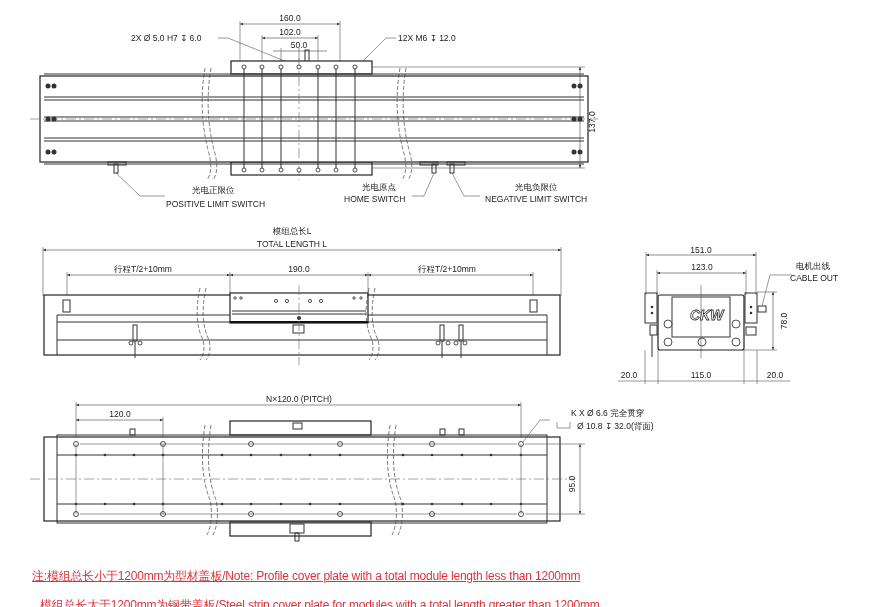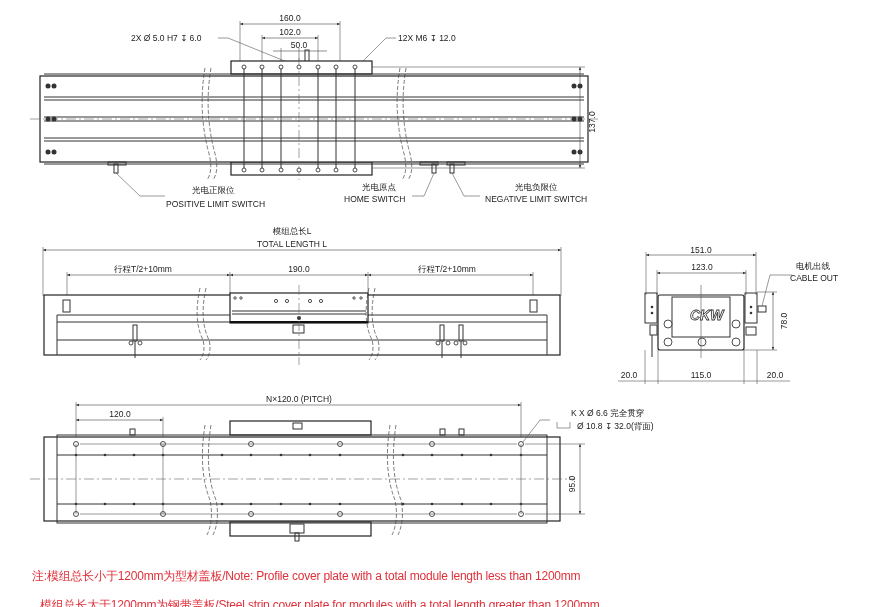--- a/index.html
+++ b/index.html
@@ -319,14 +319,14 @@
       <line class="thin" x1="525" y1="514" x2="585" y2="514"></line>
     <line class="dim" x1="580" y1="444" x2="580" y2="514" marker-start="url(#al)" marker-end="url(#ar)"></line>
     <text class="t tc" x="0" y="0" transform="translate(575,484) rotate(-90)">95.0</text>
     <polyline class="thin" points="523,442 540,420 550,420"></polyline>
     <polyline class="thin" points="557,422 557,428 570,428 570,422"></polyline>
     <text class="t" x="571" y="416">K X  Ø 6.6 完全贯穿</text>
     <text class="t" x="577" y="429">Ø 10.8  ↧ 32.0(背面)</text>
   </g>
 </svg>
 
-<div class="note" style="top:568px;">注:模组总长小于1200mm为型材盖板/Note: Profile cover plate with a total module length less than 1200mm</div>
+<div class="note" style="top:568px;text-decoration:underline;">注:模组总长小于1200mm为型材盖板/Note: Profile cover plate with a total module length less than 1200mm</div>
 <div class="note" style="top:597px;margin-left:8px;">模组总长大于1200mm为钢带盖板/Steel strip cover plate for modules with a total length greater than 1200mm</div>
 
 </body></html>

